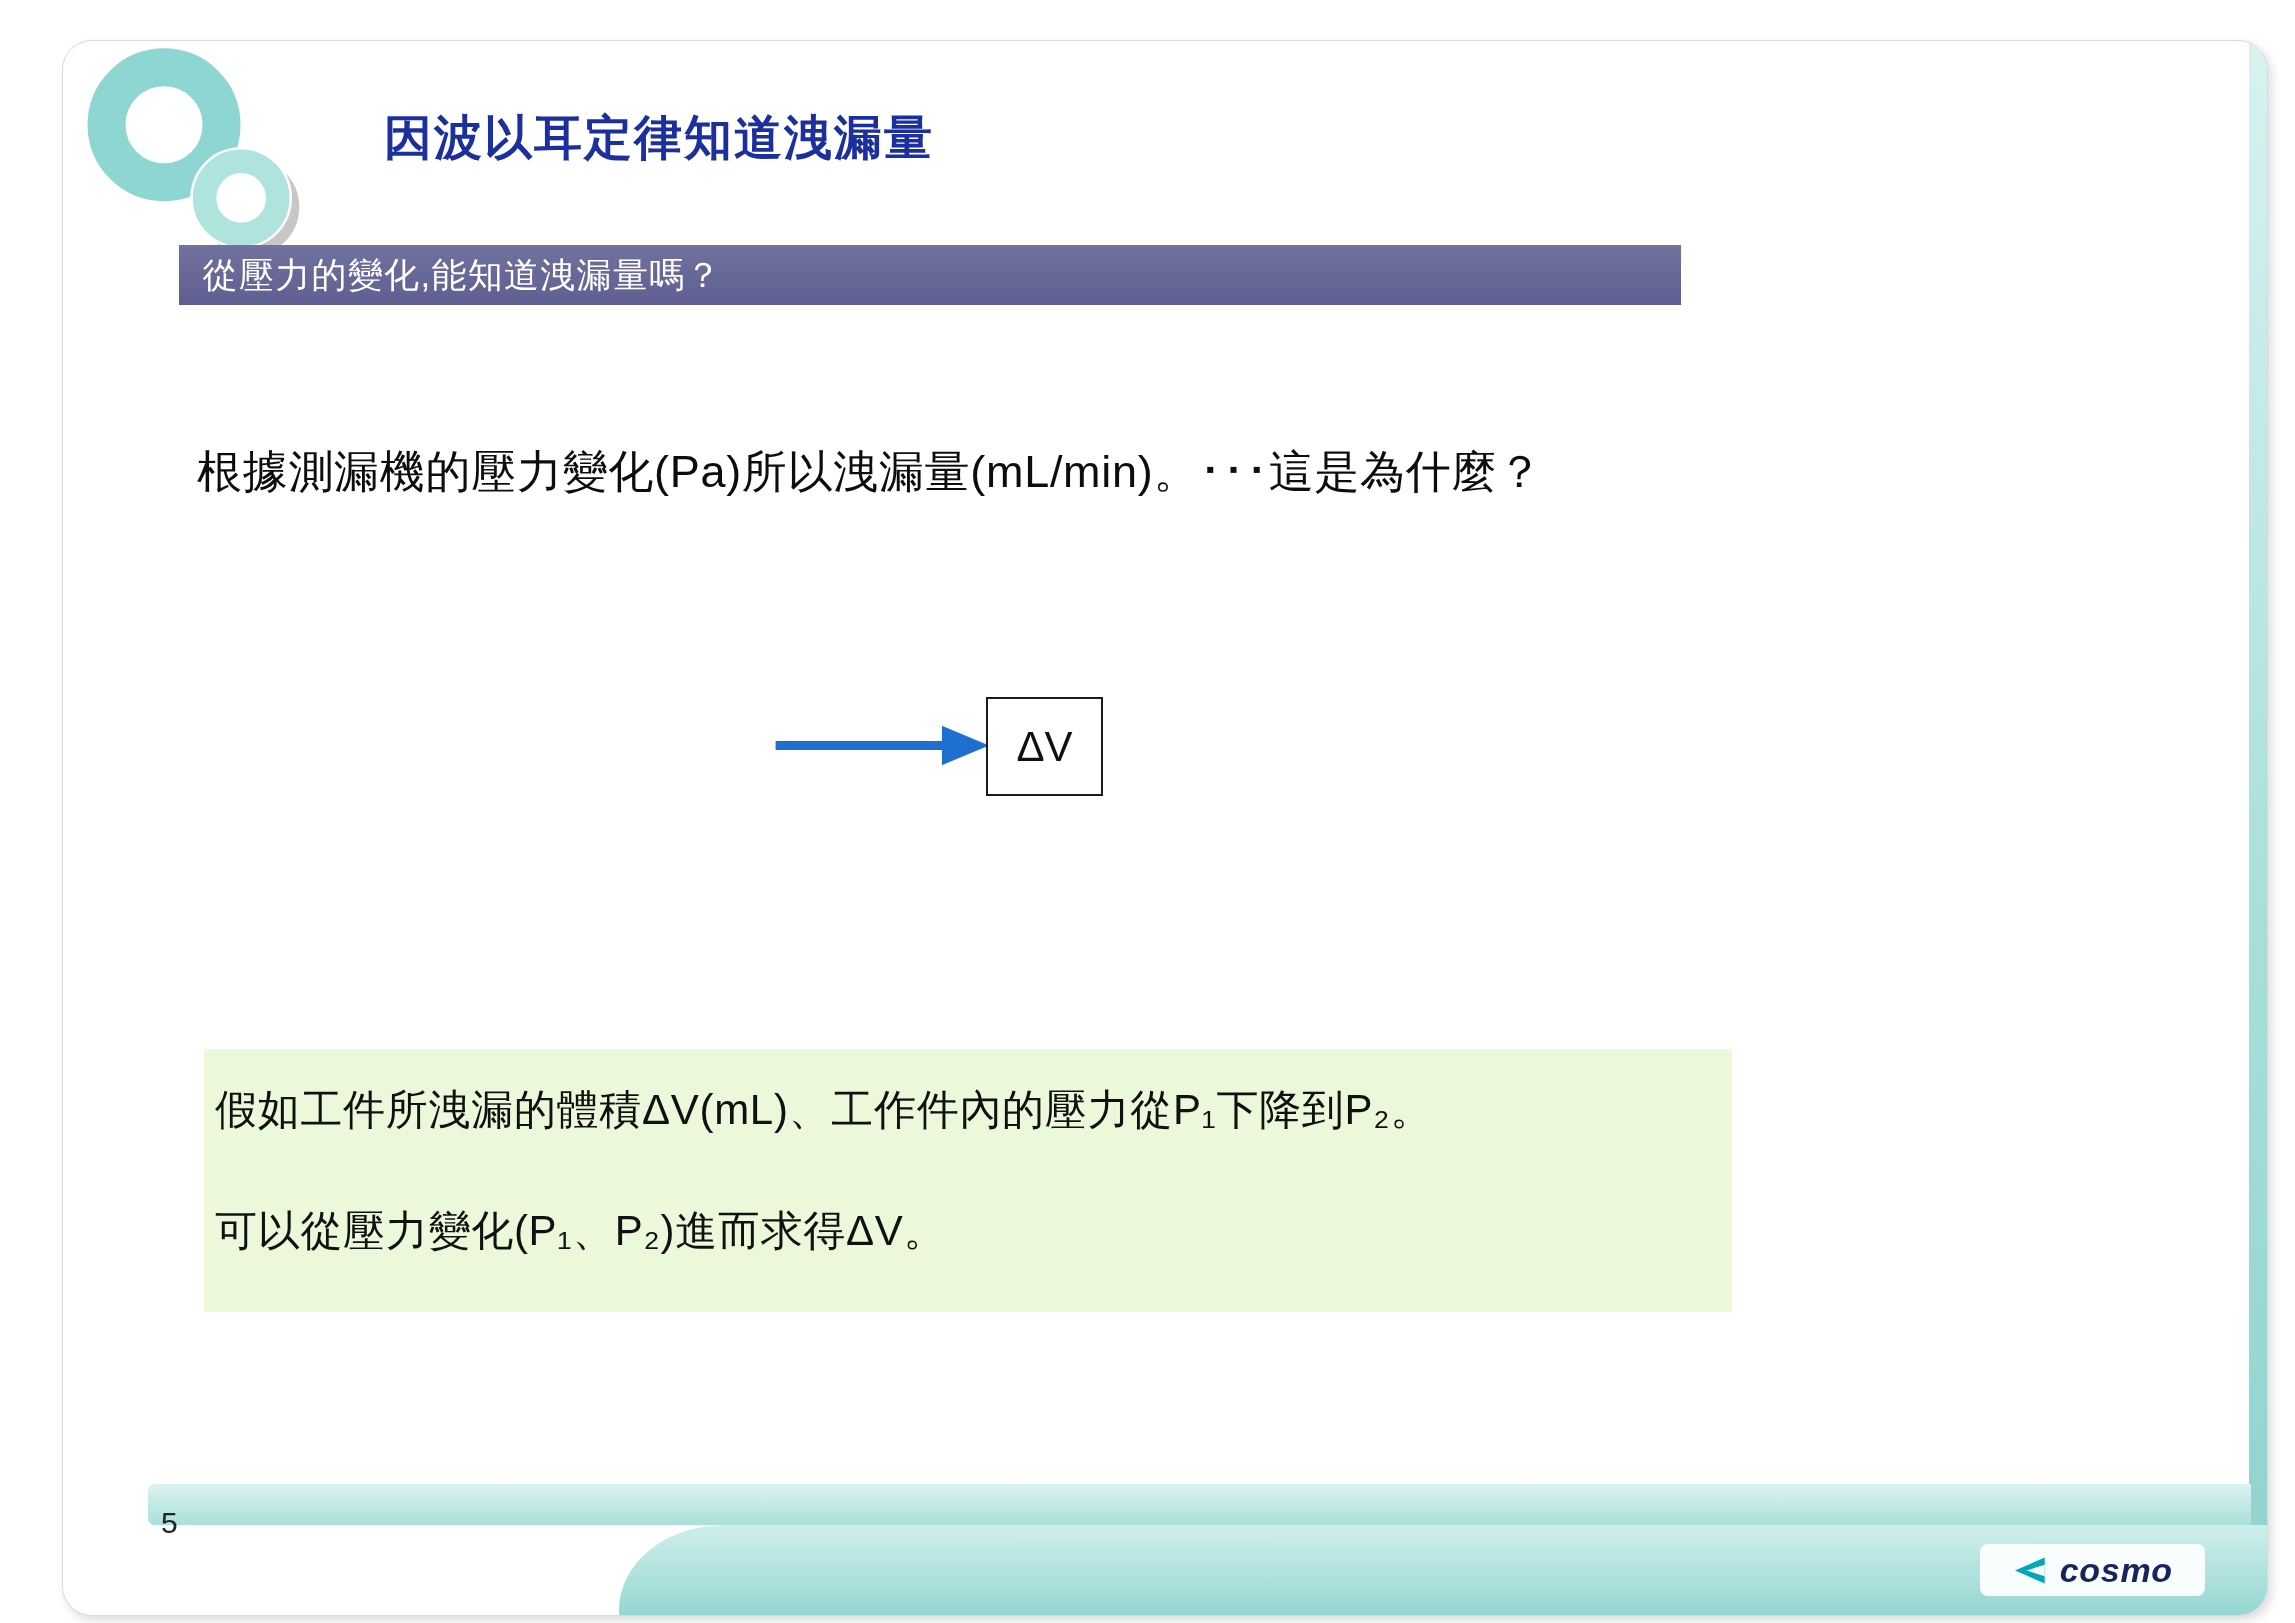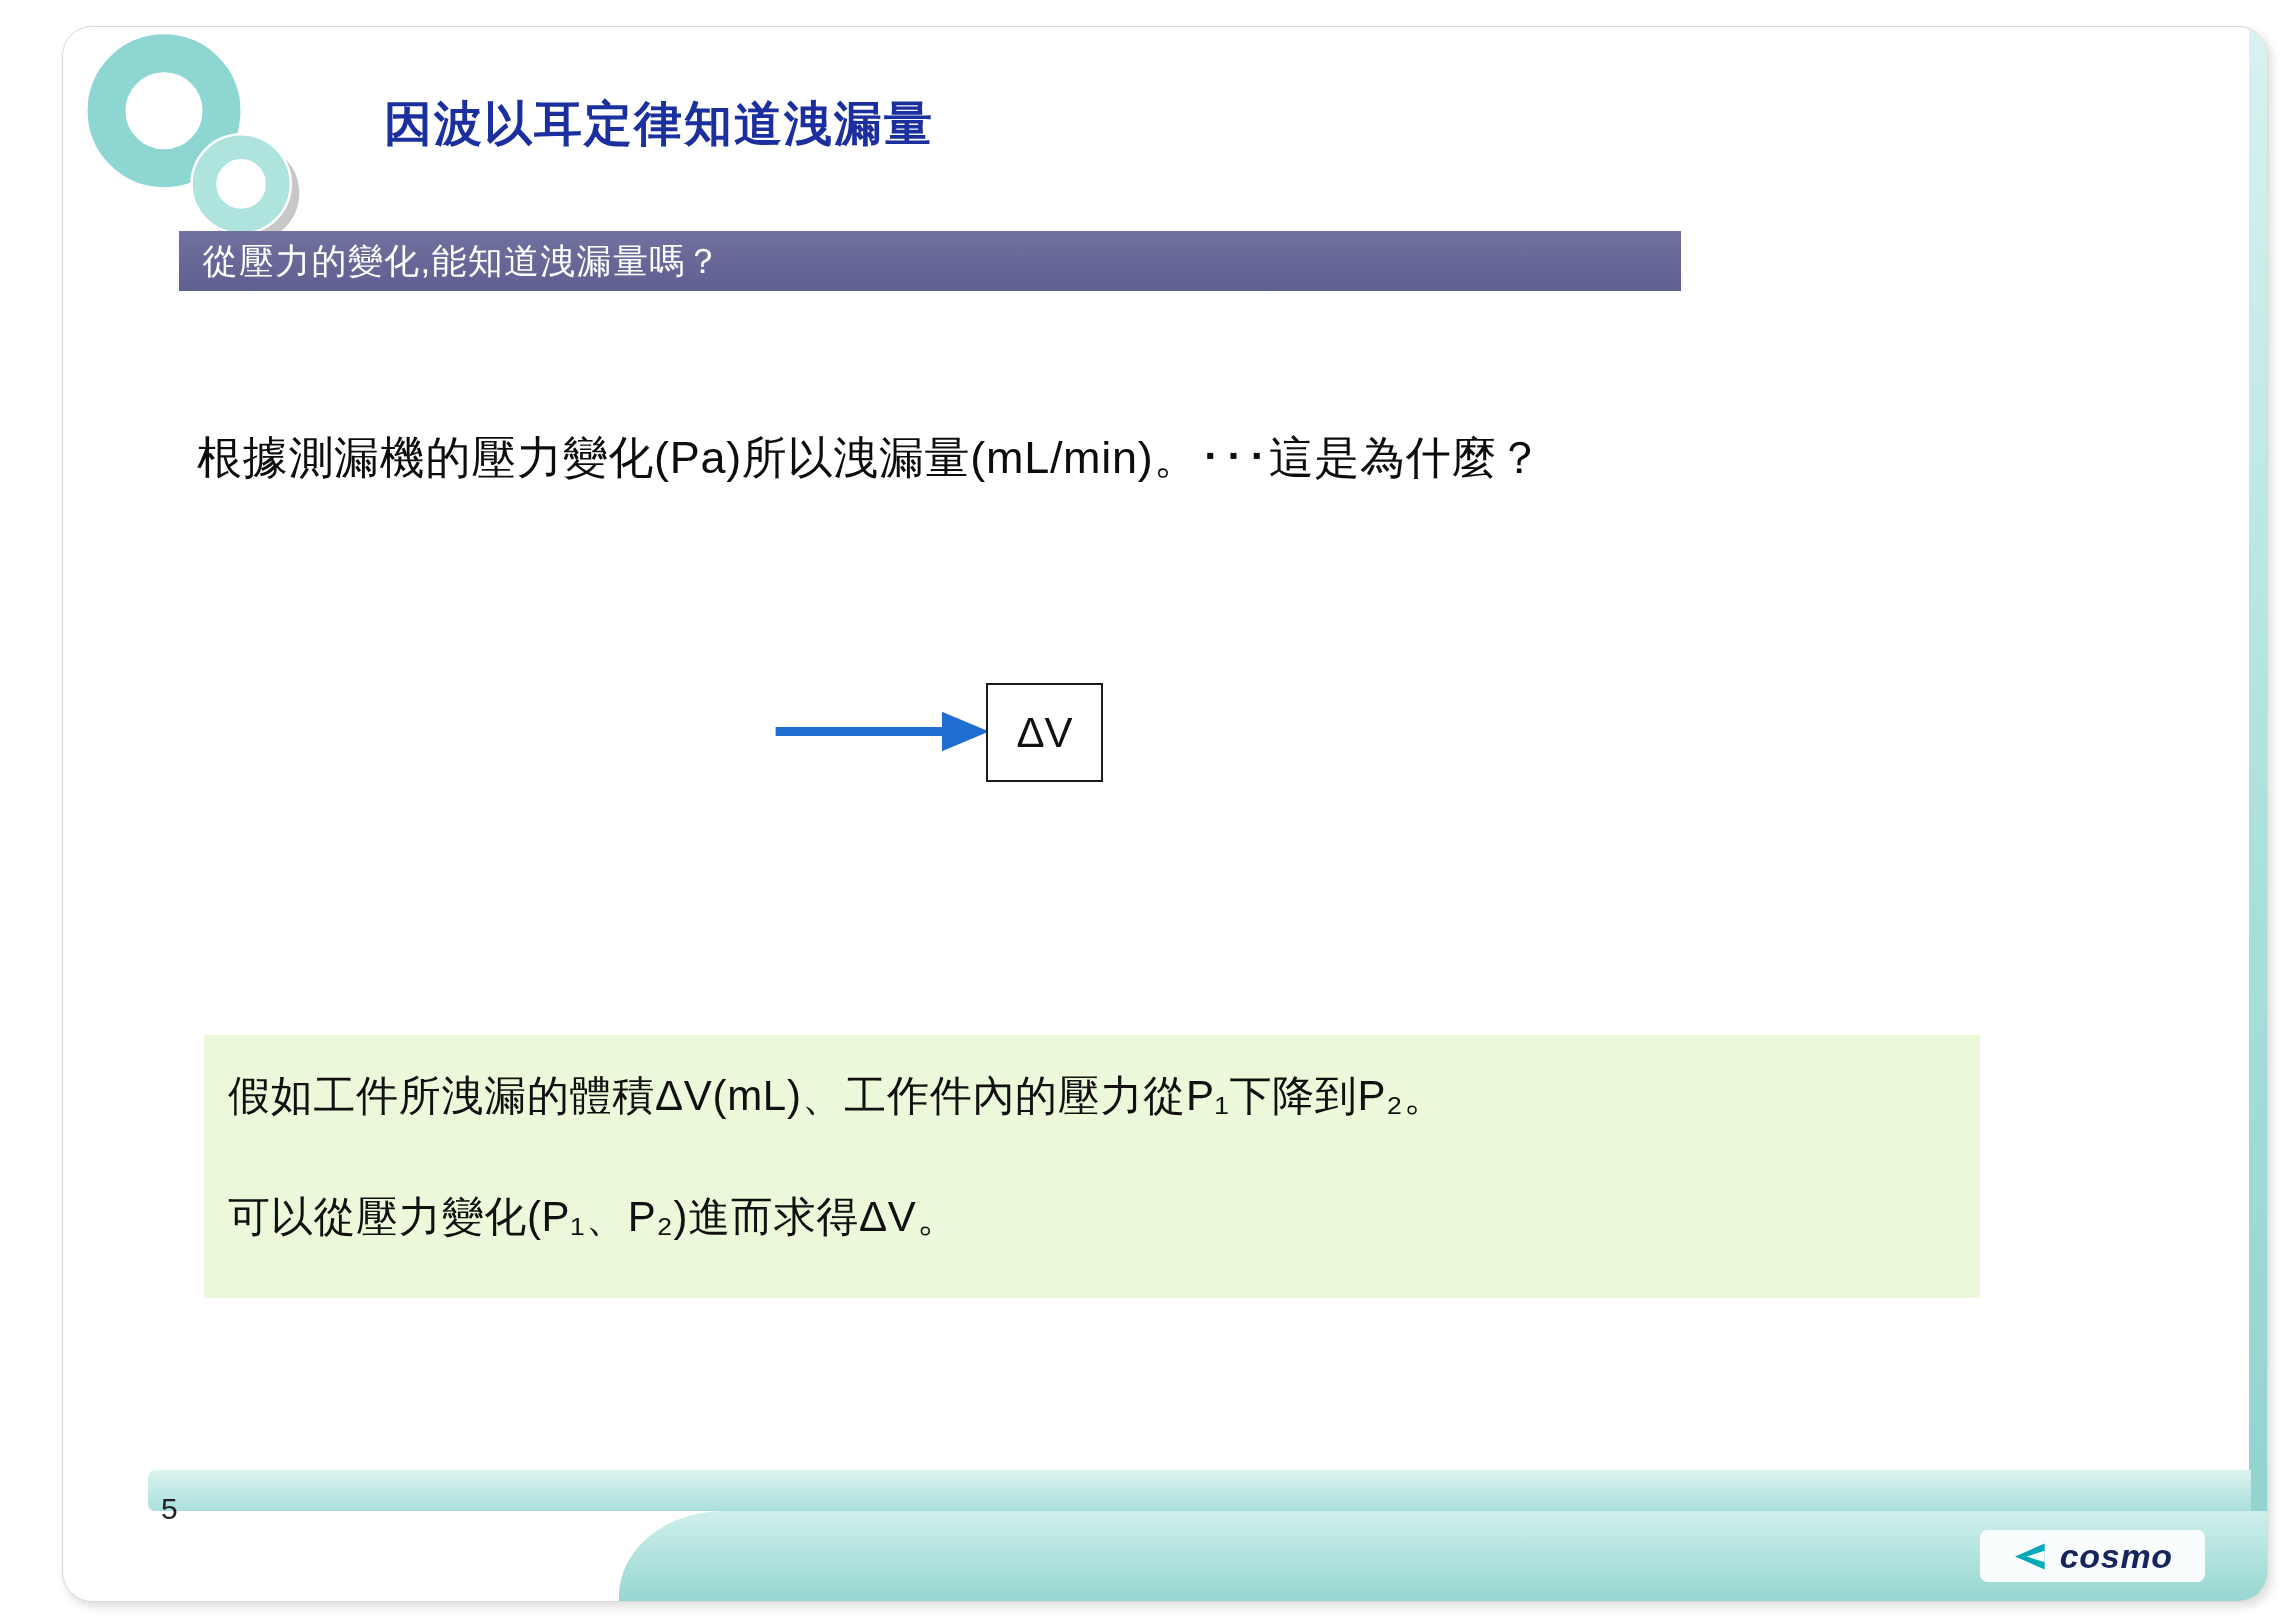--- a/index.html
+++ b/index.html
@@ -2,21 +2,21 @@
 <html style="font-size:10.5px"><head>
 <meta charset="utf-8">
 <style>
   html,body { margin:0; padding:0; background:#ffffff; }
   .page {
     position:relative; width:2295px; height:1623px; background:#ffffff;
     font-family:"Liberation Sans","DejaVu Sans",sans-serif; color:#111;
     overflow:hidden;
   }
   .card {
-    position:absolute; left:62px; top:26px; width:2204px; height:1574px;
+    position:absolute; left:62px; top:40px; width:2204px; height:1574px;
     background:#ffffff; border:1.3px solid #d9d9d9; border-radius:30px;
     overflow:hidden; box-shadow:3.9px 4.6px 9.2px rgba(0,0,0,0.13);
   }
   .right-bar {
     position:absolute; right:0; top:0; bottom:0; width:17.7px;
     background:linear-gradient(180deg,#d8f2f0 0%,#a9dfdb 55%,#8fd2ce 100%);
   }
   .footer-band {
     position:absolute; left:85px; right:15.7px; top:1443px; height:41px;
     border-radius:6.5px 0 0 6.5px;
@@ -51,22 +51,22 @@
   .pbox-l2 { position:absolute; left:62px; top:93px; font-size:41px; color:#000; }
   .pbox-l3 { position:absolute; left:62px; top:254px; font-size:41px; color:#000; }
   .arrow-svg { position:absolute; left:710px; top:673px; }
   .dvbox {
     position:absolute; left:923px; top:656px; width:117px; height:99px;
     border:2.6px solid #1a1a1a; background:#ffffff; box-sizing:border-box;
     display:flex; align-items:center; justify-content:center; font-size:42px;
   }
   .result-label { position:absolute; left:1079px; top:681px; font-size:45px; letter-spacing:1.3px; }
   .note {
-    position:absolute; left:141px; top:1008px; width:1776px; height:263px;
-    background:#ecf8da; box-sizing:border-box; padding:33px 24px;
+    position:absolute; left:141px; top:1008px; width:1528px; height:263px;
+    background:#ecf8da; box-sizing:border-box; padding:33px 11px;
   }
   .note-line1 { font-size:42px; letter-spacing:0.7px; }
   .note-line2 { font-size:42px; letter-spacing:0.7px; margin-top:65px; }
   .pagenum { position:absolute; left:98px; top:1465px; font-size:30px; color:#222; }
   .logo-chip {
     position:absolute; left:1917px; top:1503px; width:225px; height:52px;
     background:#fafdfd; border-radius:7.9px; display:flex; align-items:center;
     justify-content:center; gap:10.5px;
   }
   .logo-text {

